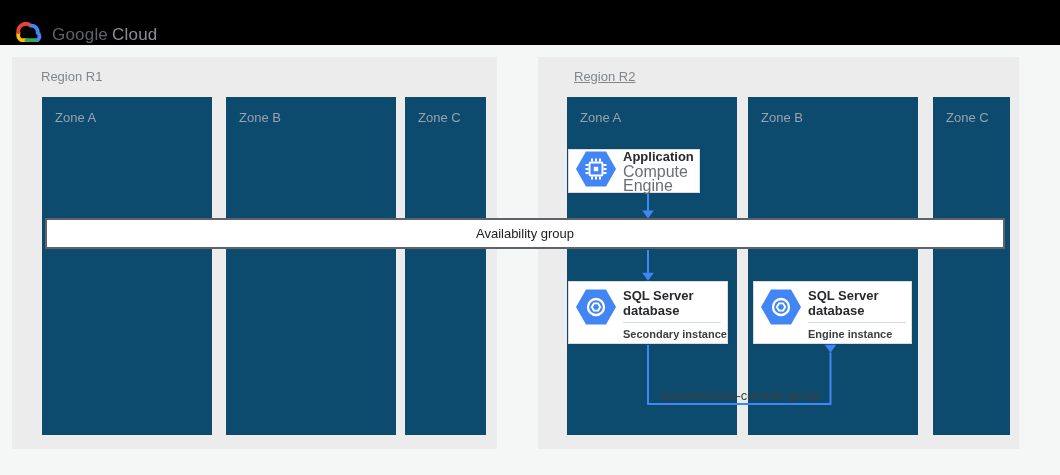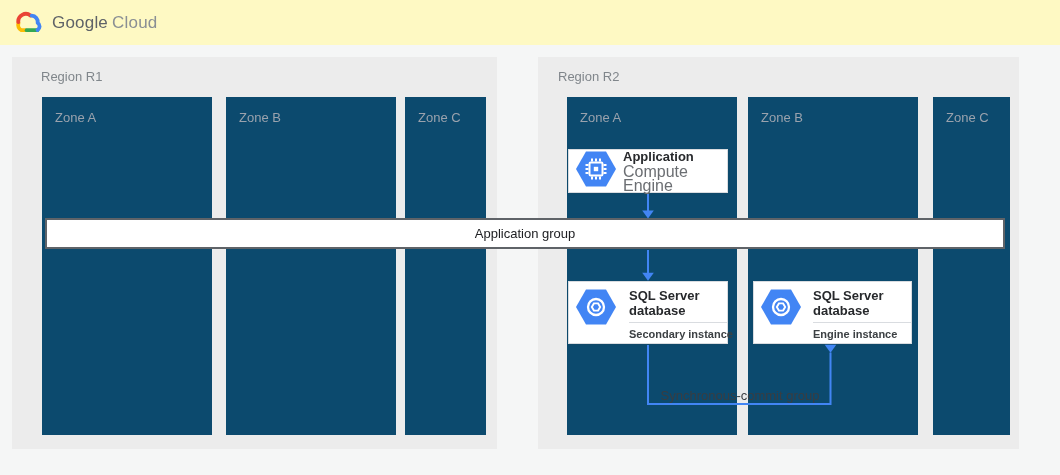--- a/index.html
+++ b/index.html
@@ -1,41 +1,41 @@
 <!DOCTYPE html>
 <html><head>
 <meta charset="utf-8">
 <style>
   * { margin:0; padding:0; box-sizing:border-box; }
   html,body { background:#ffffff; }
   body { font-family:"Liberation Sans","DejaVu Sans",sans-serif; }
 
   .canvas { position:relative; width:1060px; height:475px; background:#f5f6f6; overflow:hidden; }
 
-  .header { position:absolute; left:0; top:0; width:1060px; height:45px; background:#fef9c3;
-            display:flex; align-items:center; padding-left:13px; gap:9px; z-index:10; }
+  .header { position:absolute; left:0; top:0; width:1060px; height:45px; background:#000000;
+            display:flex; align-items:flex-end; padding-left:13px; gap:9px; z-index:10; }
   .brand { font-size:17px; letter-spacing:.2px; white-space:nowrap; }
   .brand .g { color:#5f6368; }
   .brand .c { color:#8a8f94; margin-left:4px; }
 
   .region { position:absolute; background:#ececec; z-index:1; }
   .region-label { position:absolute; top:12px; font-size:13px; color:#80868b;margin-left:8px; }
 
   .zone { position:absolute; background:#0c4a6e; z-index:2; }
   .zone-label { position:absolute; left:13px; top:13px; font-size:13px; color:#9aa2ad; }
 
   .band { position:absolute; left:45px; top:218px; width:960px; height:31px; background:#ffffff;
           border:2px solid #5f6368; z-index:3; display:flex; align-items:center; justify-content:center;
           font-size:13px; color:#202124; }
 
   .card { position:absolute; background:#ffffff; border:1px solid #d9dce0;
           box-shadow:0 1px 2px rgba(60,64,67,.12); z-index:4; display:flex; }
   .card .icon-wrap { flex:0 0 auto; margin-left:7px; margin-right:7px; }
-  .card-app { left:568px; top:149px; width:160px; height:44px; align-items:center; }
-  .card-sql { top:281px; width:160px; height:63px; padding-top:6px;justify-content:space-between; }
+  .card-app { left:568px; top:149px; width:132px; height:44px; align-items:center; }
+  .card-sql { top:281px; width:160px; height:63px; padding-top:6px; }
   .card-sql-left  { left:568px; }
   .card-sql-right { left:753px; width:159px; }
   .card-sql .icon-wrap { margin-top:1px; }
   .card-title { font-size:13px; font-weight:bold; color:#27292c; line-height:15px; }
   .card-sub   { font-size:16px; color:#6b6e72; line-height:14px; margin-top:1px; }
   .sql-text { width:98px; }
   .divider { border-top:1px solid #d9dce0; margin-top:4px; }
   .instance { font-size:11px; font-weight:bold; color:#3c4043; padding-top:5px; white-space:nowrap; }
 
   .connectors { position:absolute; left:0; top:0; width:1060px; height:475px; z-index:5; pointer-events:none; }
@@ -69,34 +69,34 @@
     <div class="zone-label">Zone A</div>
   </div>
   <div class="zone" style="left:226px; top:97px; width:170px; height:338px;">
     <div class="zone-label">Zone B</div>
   </div>
   <div class="zone" style="left:405px; top:97px; width:81px; height:338px;">
     <div class="zone-label">Zone C</div>
   </div>
 
   <div class="region" style="left:538px; top:57px; width:481px; height:392px;">
-    <div class="region-label" style="left:12px;">Region R2</div>
+    <div class="region-label" style="left:28px;text-decoration:underline;">Region R2</div>
   </div>
   <div class="zone" style="left:567px; top:97px; width:170px; height:338px;">
     <div class="zone-label">Zone A</div>
   </div>
   <div class="zone" style="left:748px; top:97px; width:170px; height:338px;">
     <div class="zone-label">Zone B</div>
   </div>
   <div class="zone" style="left:933px; top:97px; width:77px; height:338px;">
     <div class="zone-label">Zone C</div>
   </div>
 
   <div class="band">
-    <span>Application group</span>
+    <span>Availability group</span>
   </div>
 
   <div class="card card-app">
     <span class="icon-wrap">
       <svg width="40" height="36" viewBox="0 0 40 36">
         <polygon points="0,18 10,0.5 30,0.5 40,18 30,35.5 10,35.5" fill="#4285f4"></polygon>
         <g stroke="#ffffff" fill="none" stroke-width="2">
           <rect x="13.5" y="11.5" width="13" height="13" rx="1.2"></rect>
           <path d="M16 7.5v3 M20 7.5v3 M24 7.5v3 M16 25.5v3 M20 25.5v3 M24 25.5v3 M9.5 14h3 M9.5 18h3 M9.5 22h3 M27.5 14h3 M27.5 18h3 M27.5 22h3"></path>
         </g>

